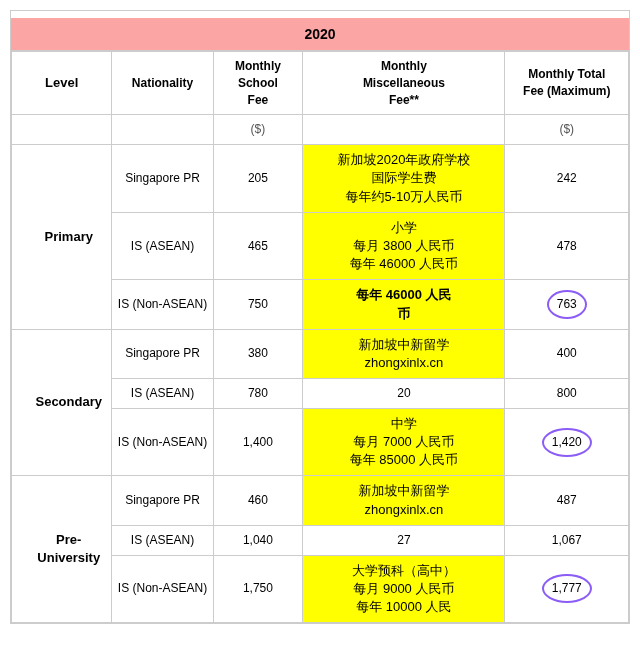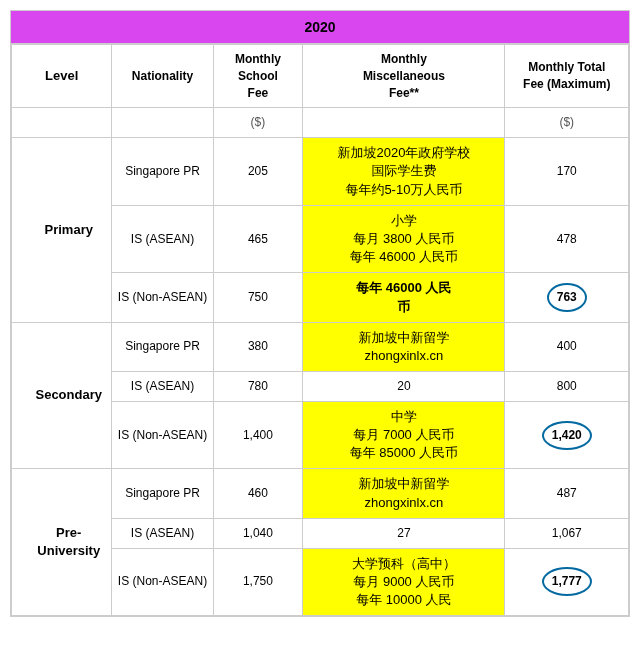--- a/index.html
+++ b/index.html
@@ -16,22 +16,23 @@
     .page-wrapper {
       width: 620px;
       margin: 10px;
       border: 1px solid #ccc;
     }
     .year-header {
       text-align: center;
       font-weight: bold;
       font-size: 14px;
       padding: 8px;
-      background: #d946ef;
+      background: #fca5a5;
       border-bottom: 1px solid #ccc;
+      margin-top: 7px;
     }
     table {
       width: 100%;
       border-collapse: collapse;
     }
     th, td {
       border: 1px solid #ccc;
       text-align: center;
       vertical-align: middle;
       padding: 6px 4px;
@@ -61,24 +62,24 @@
     }
     .col-total-fee {
       width: 110px;
     }
 
     .yellow-bg {
       background-color: #FFFF00;
     }
     .circle-overlay {
       display: inline-block;
-      border: 2px solid #0369a1;
+      border: 2px solid #8b5cf6;
       border-radius: 50%;
       padding: 4px 8px;
-      font-weight: bold;
+      font-weight: normal;
     }
     .header-row th {
       background: #fff;
     }
     .unit-row td {
       font-size: 12px;
       color: #555;
     }
     .level-cell {
       font-weight: bold;
@@ -113,21 +114,21 @@
         <td></td>
         <td>($)</td>
       </tr>
     </thead>
     <tbody id="table-body">
     <tr>
           <td rowspan="3" class="level-cell">Primary</td>
           <td>Singapore PR</td>
           <td>205</td>
           <td class="yellow-bg" style="font-size: 13px; font-weight: normal;">新加坡2020年政府学校<br>国际学生费<br>每年约5-10万人民币</td>
-          <td>170</td>
+          <td>242</td>
         </tr>
         <tr>
           <td>IS (ASEAN)</td>
           <td>465</td>
           <td class="yellow-bg" style="font-size: 13px; font-weight: normal;">小学<br>每月 3800 人民币<br>每年 46000 人民币</td>
           <td>478</td>
         </tr>
         <tr>
           <td>IS (Non-ASEAN)</td>
           <td>750</td>

